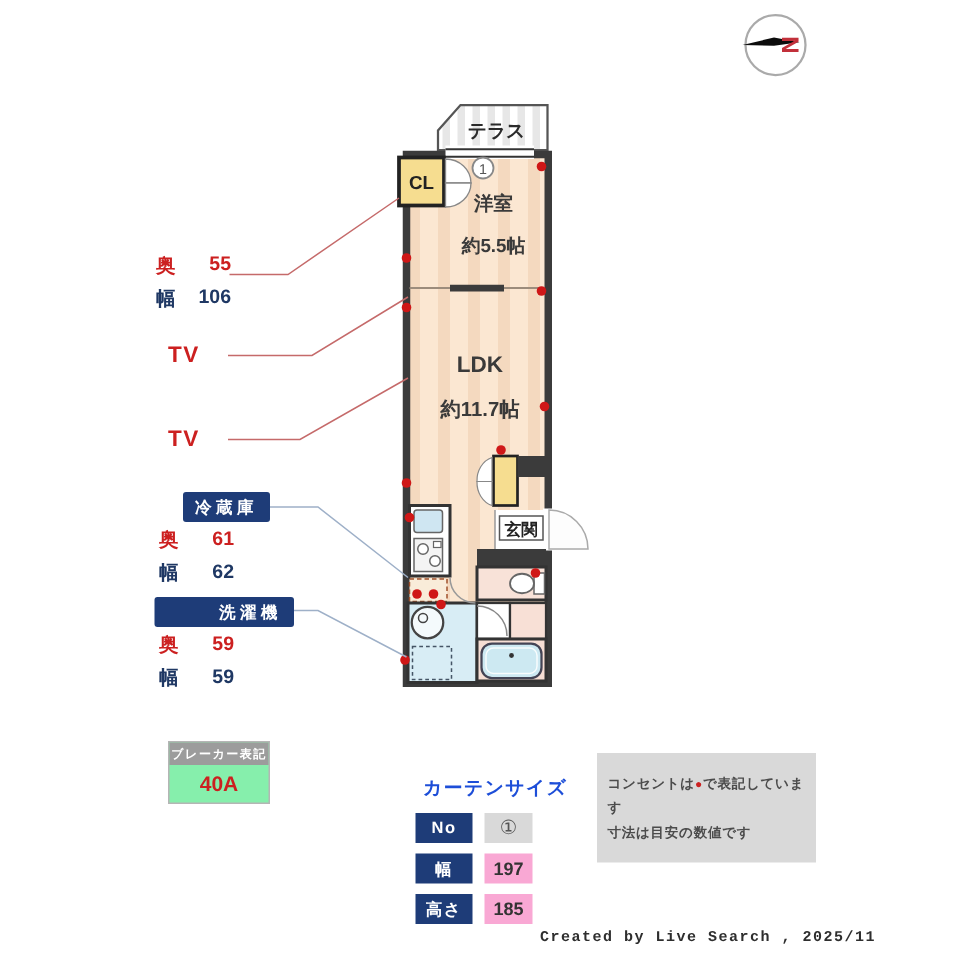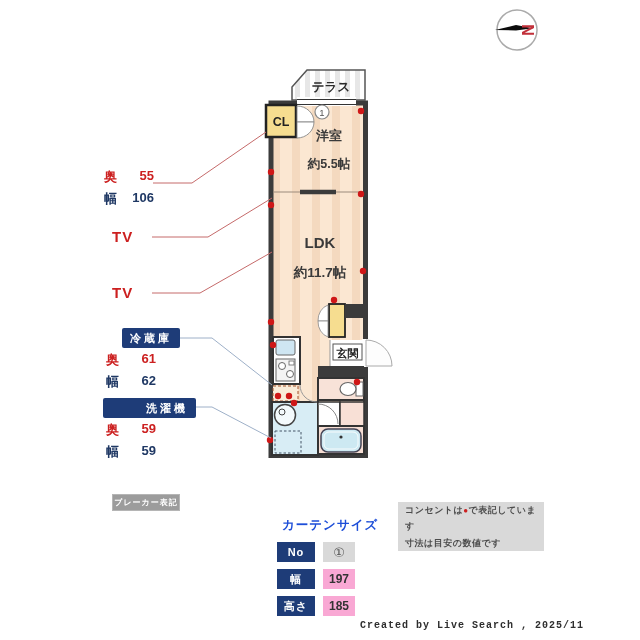--- a/index.html
+++ b/index.html
@@ -29,21 +29,21 @@
   #curtain-table{position:absolute;left:277px;top:542px;display:flex;flex-direction:column;gap:7px;}
   .c-row{display:flex;align-items:center;}
   .c-label{width:38px;height:20px;background:#1e3c78;color:#fff;font-size:11px;font-weight:bold;
            display:flex;align-items:center;justify-content:center;letter-spacing:1px;}
   .c-value{width:32px;height:20px;margin-left:8px;background:#f9a8d4;color:#333;font-size:12px;
            font-weight:bold;display:flex;align-items:center;justify-content:center;}
   .c-value.first{background:#d9d9d9;color:#555;font-size:13px;font-weight:normal;}
 
   
   #note-box{position:absolute;left:398px;top:502px;width:146px;background:#d9d9d9;
-            padding:0 7px;font-size:9px;font-weight:bold;color:#4c4c4c;line-height:1.8;
+            padding:12px 7px;font-size:9px;font-weight:bold;color:#4c4c4c;line-height:1.8;
             letter-spacing:.5px;box-sizing:border-box;}
   #note-box .dot{color:#cc2020;font-size:8px;}
 
   
   #footer-credit{position:absolute;left:360px;top:620px;font-family:"Liberation Mono","DejaVu Sans Mono",monospace;
                  font-size:10px;font-weight:bold;letter-spacing:1px;color:#2e2e2e;}
 </style>
 </head>
 <body>
 
@@ -220,20 +220,21 @@
       <span>59</span>
     </div>
     <div class="dim-row dim-navy">
       <span>幅</span>
       <span>59</span>
     </div>
   </div>
 
   <div id="breaker">
     <div class="hd">ブレーカー表記</div>
+    <div class="val">40A</div>
   </div>
 
   <div id="curtain-title">カーテンサイズ</div>
   <div id="curtain-table">
     <div class="c-row">
       <div class="c-label">No</div>
       <div class="c-value first">①</div>
     </div>
     <div class="c-row">
       <div class="c-label">幅</div>

